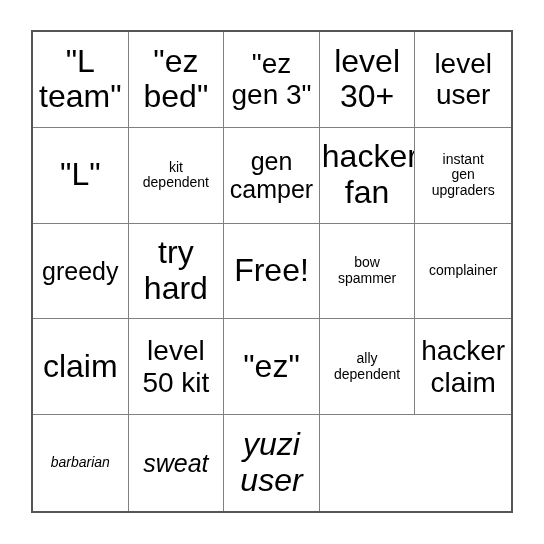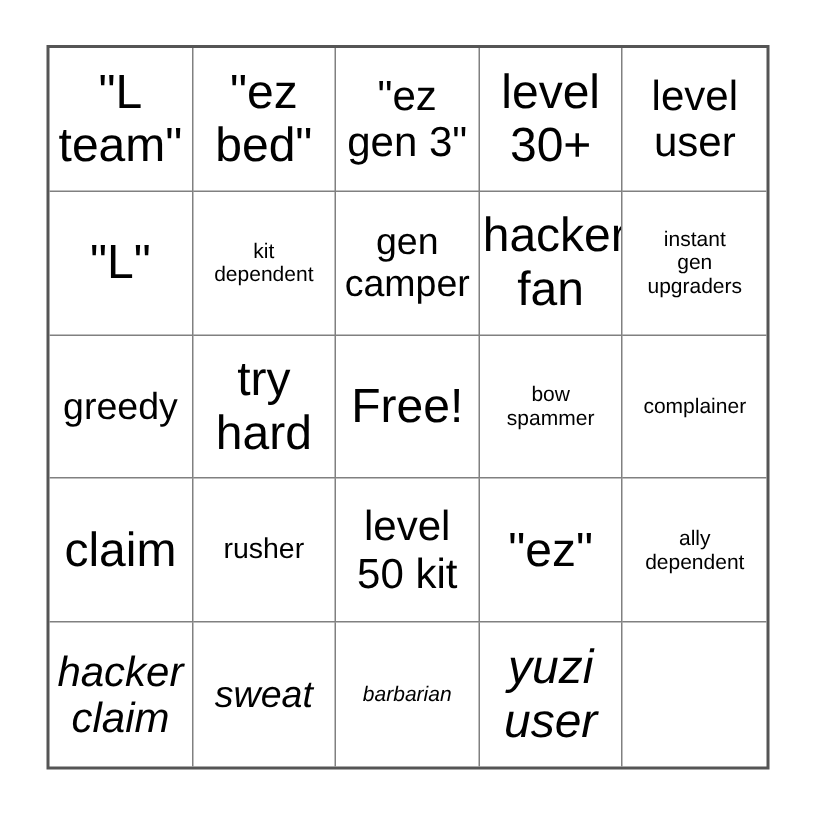--- a/index.html
+++ b/index.html
@@ -118,41 +118,38 @@
         <span class="cell-text fs-xs">bow
 spammer</span>
       </div>
       <div class="bingo-cell">
         <span class="cell-text fs-xs">complainer</span>
       </div>
       <div class="bingo-cell">
         <span class="cell-text fs-xl">claim</span>
       </div>
       <div class="bingo-cell">
-        <span class="cell-text fs-sm">rusher</span>
-      </div>
-      <div class="bingo-cell">
         <span class="cell-text fs-lg">level
 50 kit</span>
       </div>
       <div class="bingo-cell">
         <span class="cell-text fs-xl">"ez"</span>
       </div>
       <div class="bingo-cell">
         <span class="cell-text fs-xs">ally
 dependent</span>
       </div>
       <div class="bingo-cell">
         <span class="cell-text fs-lg">hacker
 claim</span>
       </div>
       <div class="bingo-cell">
-        <span class="cell-text fs-md">sweat</span>
+        <span class="cell-text fs-xs">barbarian</span>
       </div>
       <div class="bingo-cell">
-        <span class="cell-text fs-xs">barbarian</span>
+        <span class="cell-text fs-md">sweat</span>
       </div>
       <div class="bingo-cell">
         <span class="cell-text fs-xl">yuzi
 user</span>
       </div>
     </div>
 </div>
 
 </body></html>

